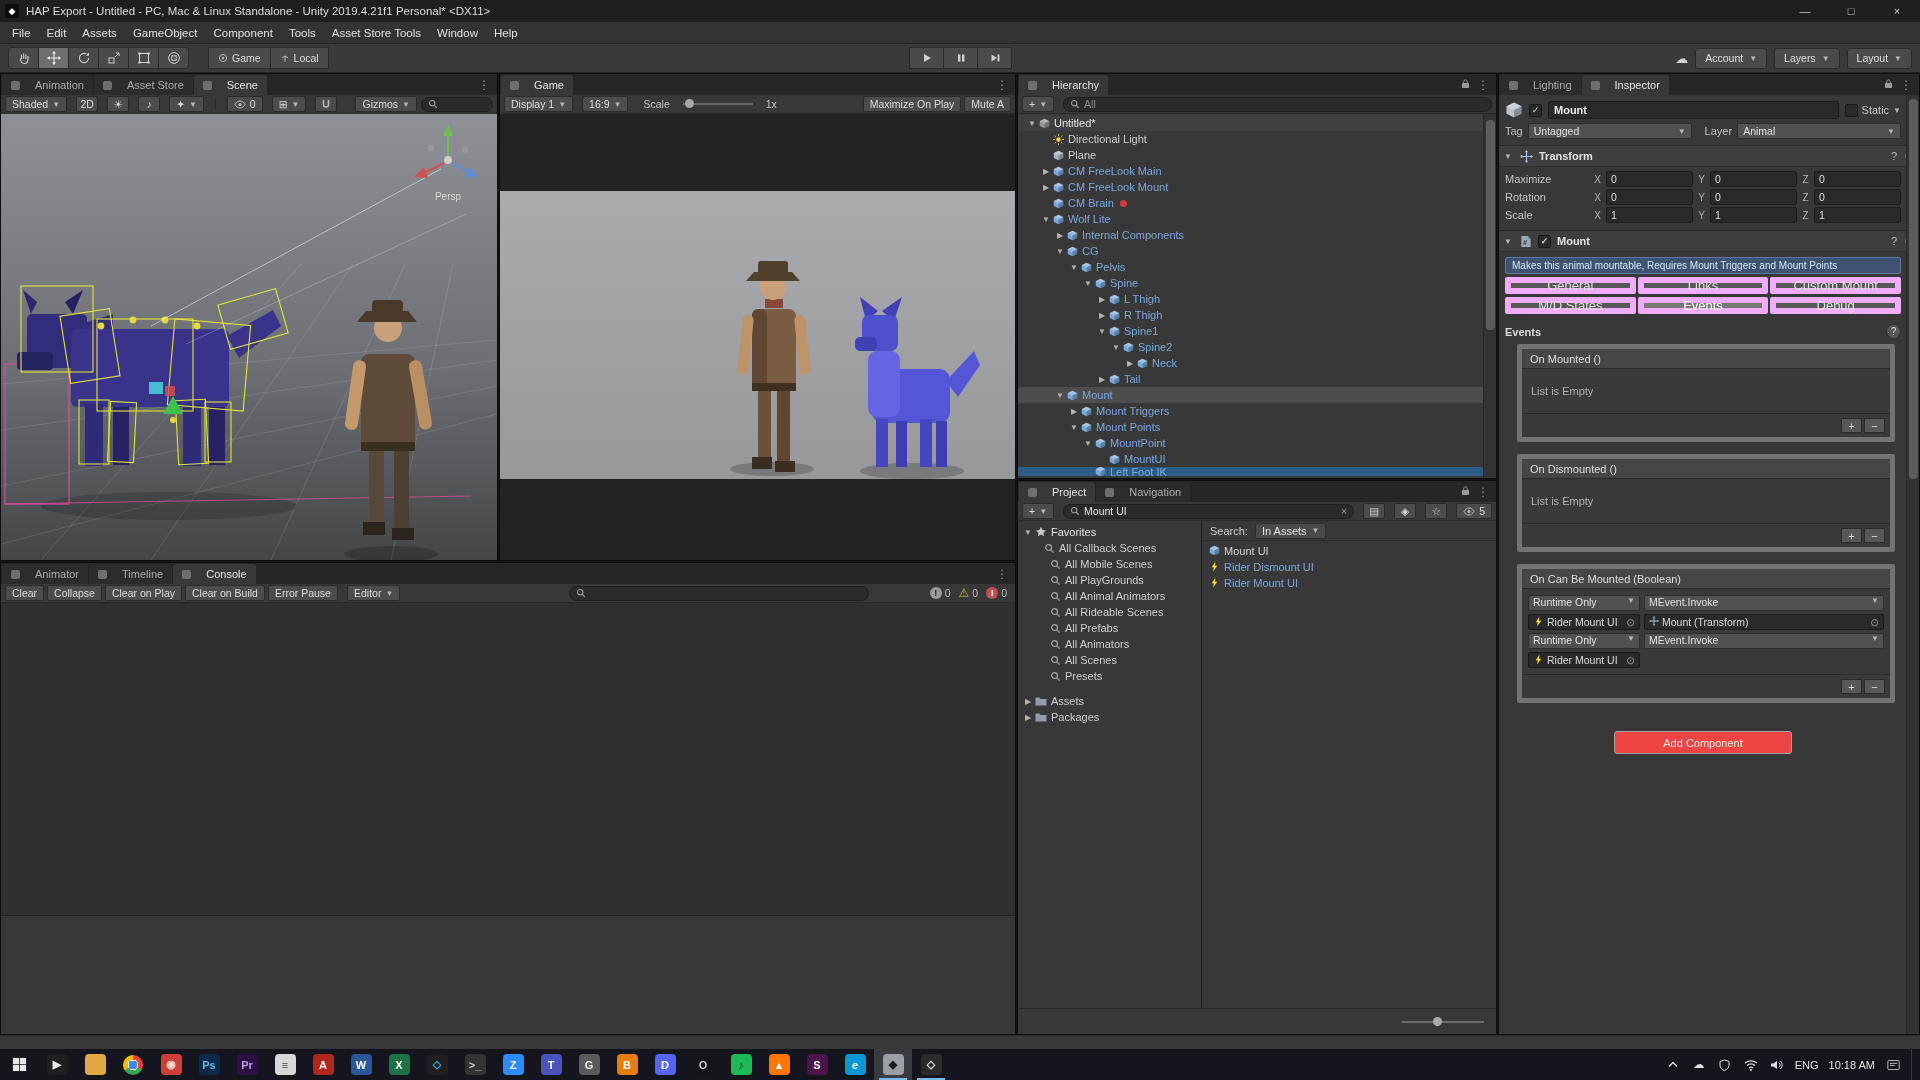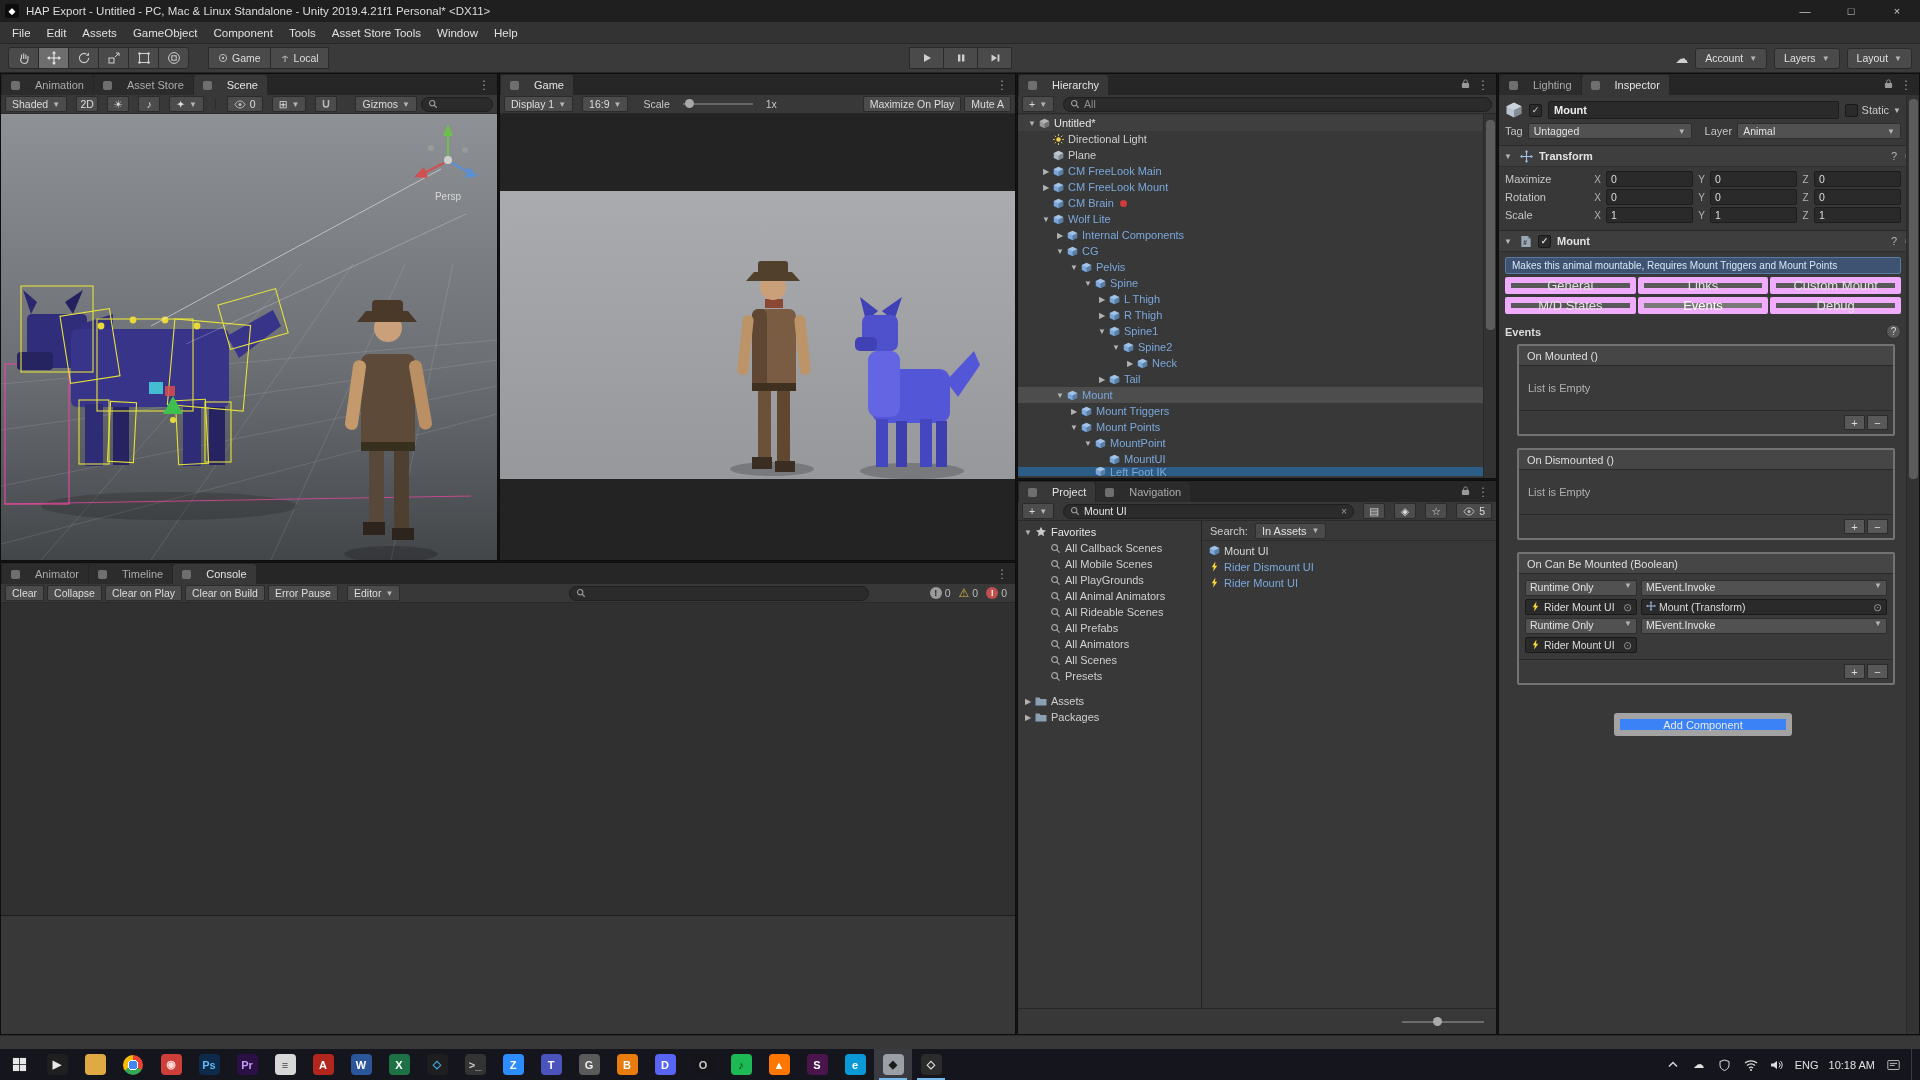--- a/index.html
+++ b/index.html
@@ -103,37 +103,37 @@
 .trow{display:flex;align-items:center;gap:4px;padding:1px 2px}
 .tlabel{width:84px;color:#c8c8c8;flex:none}
 .axis{width:9px;color:#b2b2b2;font-size:10px;text-align:center;flex:none}
 .tfield{flex:1;height:16px;background:#2a2a2a;border:1px solid #1c1c1c;border-radius:2px;display:flex;align-items:center;padding:0 4px;color:#dcdcdc;font-size:10.5px}
 .helpbox{margin:5px 2px 3px;background:#3e5371;border:1px solid #5a7aa4;border-radius:2px;padding:2px 6px;font-size:10px;color:#d8e5f7;white-space:nowrap;overflow:hidden}
 .navrow{display:flex;gap:2px;margin:3px 2px 0}
 .navbtn{flex:1;height:17px;background:#585858;border:6px solid #f0abfc;border-radius:2px;display:flex;align-items:center;justify-content:center;font-size:13px;color:#e2e2e2;white-space:nowrap}
 .navbtn.active{background:#787878;color:#ffffff}
 .sectionrow{display:flex;align-items:center;margin:10px 2px 2px;font-weight:bold;color:#dcdcdc}
 .qbtn{margin-left:auto;width:15px;height:15px;border-radius:50%;background:#585858;border:1px solid #2e2e2e;display:flex;align-items:center;justify-content:center;font-size:10px;color:#ddd;font-weight:normal}
-.evbox{margin:5px 8px 12px 14px;border:2px solid #737373;border-radius:2px;background:#3a3a3a}
+.evbox{margin:5px 8px 12px 14px;border:5px solid #737373;border-radius:2px;background:#3a3a3a}
 .evhead{height:20px;background:#464646;border-bottom:1px solid #2a2a2a;display:flex;align-items:center;padding:0 8px;color:#dfdfdf}
 .evempty{min-height:44px;display:flex;align-items:center;padding:4px 9px;color:#b0b0b0}
 .evfoot{height:24px;border-top:1px solid #2a2a2a;display:flex;align-items:center;justify-content:flex-end;gap:2px;padding:0 5px}
 .mini{width:21px;height:15px;background:#585858;border:1px solid #2b2b2b;display:flex;align-items:center;justify-content:center;font-size:11px;color:#ddd}
 .evrow{display:flex;gap:4px;margin:3px 6px}
 .drop{height:16px;background:#515151;border:1px solid #2d2d2d;border-radius:2px;display:flex;align-items:flex-start;padding:0 4px;gap:3px;font-size:10.5px;color:#e2e2e2;overflow:hidden;white-space:nowrap}
 .drop.small{width:112px;flex:none}
 .drop.grow{flex:1}
 .drop .dd{margin-left:auto}
 .objfield{height:16px;background:#2a2a2a;border:1px solid #1a1a1a;border-radius:2px;display:flex;align-items:center;gap:3px;padding:0 4px;font-size:10.5px;color:#dcdcdc;overflow:hidden;white-space:nowrap}
 .objfield.small{width:112px;flex:none}
 .objfield.grow{flex:1}
 .objfield .t{overflow:hidden}
 .pick{margin-left:auto;color:#9a9a9a;flex:none}
 .addwrap{display:flex;justify-content:center;margin-top:28px}
-.addcomp{width:178px;height:23px;background:#3b82f6;border:6px solid #a3a3a3;border-radius:3px;display:flex;align-items:center;justify-content:center;color:#e8e8e8}
+.addcomp{width:178px;height:23px;background:#ef4444;border:1px solid #a3a3a3;border-radius:3px;display:flex;align-items:center;justify-content:center;color:#e8e8e8}
 
 
 .statusbar{position:absolute;left:0;top:1035px;width:1920px;height:14px;background:#383838;border-top:1px solid #2a2a2a;display:flex;align-items:center;justify-content:flex-end;padding:18px 44px;font-size:10px;color:#c6c6c6}
 .taskbar{position:absolute;left:0;top:1049px;width:1920px;height:31px;background:#15151d;display:flex;align-items:center}
 .tbicon{width:38px;height:31px;display:flex;align-items:center;justify-content:center;position:relative;flex:none}
 .tbicon .glyph{width:21px;height:21px;border-radius:4px;display:flex;align-items:center;justify-content:center;font-size:11px;font-weight:bold}
 .tbicon.open::after{content:"";position:absolute;left:5px;right:5px;bottom:0;height:2px;background:#76b9ed}
 .tbicon.active{background:rgba(255,255,255,.16)}
 .chrome-ball{width:20px;height:20px;border-radius:50%;background:
  radial-gradient(circle at 50% 50%, #4285f4 0 31%, #ffffff 31% 39%, transparent 39%),
@@ -891,21 +891,21 @@
         <div class="ptree" id="fav-tree">
             <div class="prow" style="padding-left:4px">
   <span class="tw">▼</span>
   <span class="ic">
                 <svg width="12" height="12" viewBox="0 0 12 12">
                   <path fill="#c9c9c9" d="m6 .8 1.5 3.2 3.5.4-2.6 2.3.7 3.5L6 8.4l-3.1 1.8.7-3.5L1 4.4l3.5-.4Z"></path>
                 </svg>
               </span>
   <span class="lbl white">Favorites</span>
             </div>
-            <div class="prow" style="padding-left:30px">
+            <div class="prow" style="padding-left:24px">
      <span class="ic">
                 <svg width="11" height="11" viewBox="0 0 12 12">
                   <circle cx="5" cy="5" r="3.2" fill="none" stroke="#a5a5a5" stroke-width="1.3"></circle>
                   <path d="m7.5 7.5 3 3" stroke="#a5a5a5" stroke-width="1.3"></path>
                 </svg>
               </span>
      <span class="lbl">All Callback Scenes</span>
             </div>
             <div class="prow" style="padding-left:30px">
      <span class="ic">

